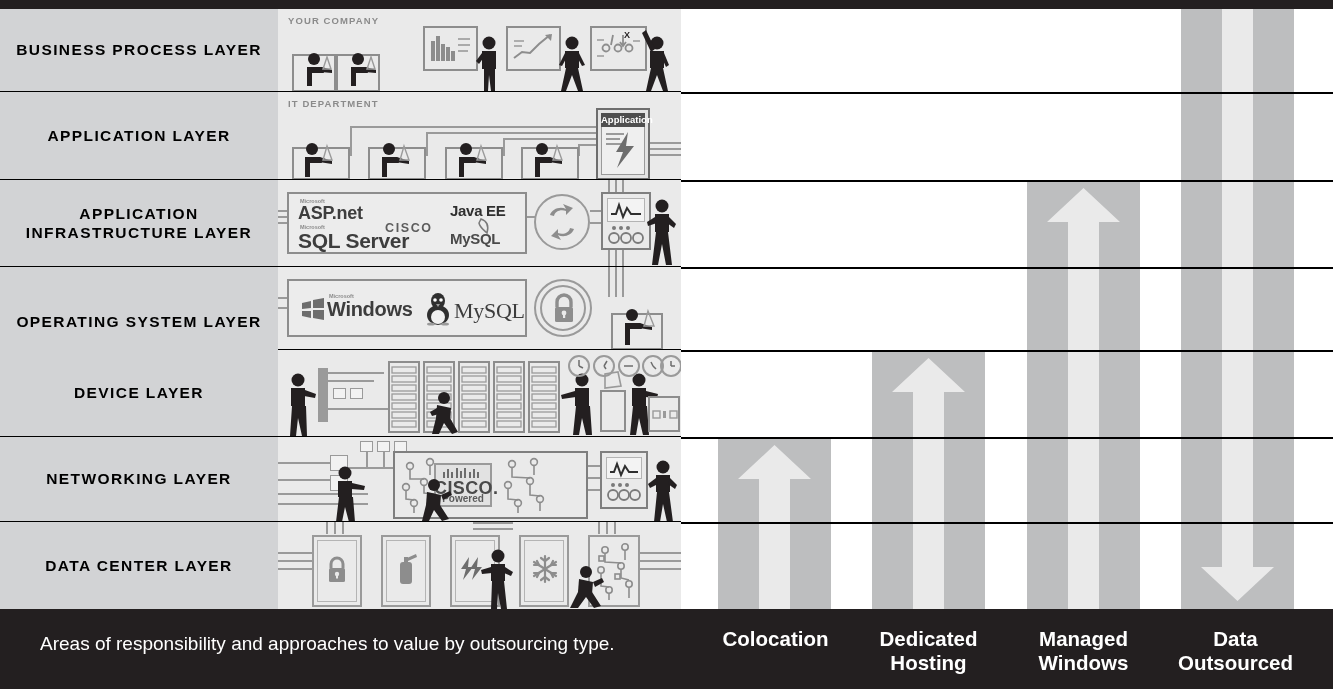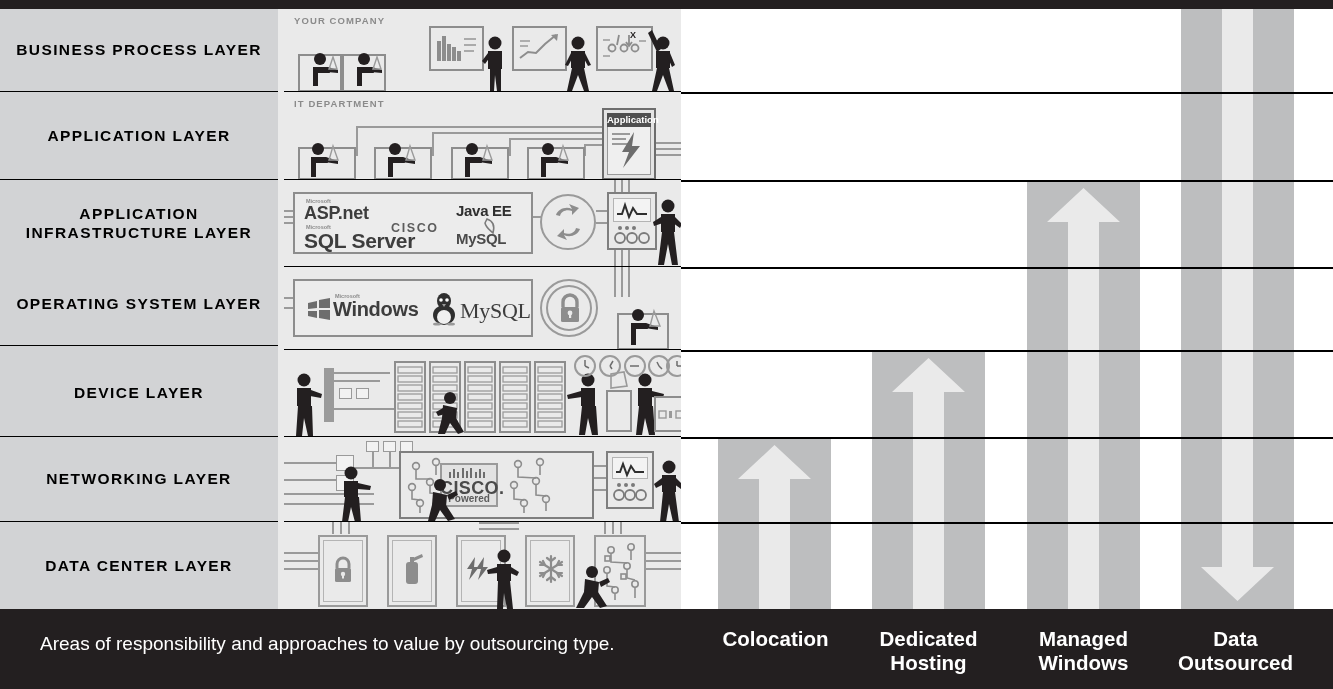--- a/index.html
+++ b/index.html
@@ -12,21 +12,21 @@
   .sidebar{position:absolute;left:0;top:9px;width:278px;height:600px;background:#d2d3d5;}
   .srow{position:absolute;left:0;width:278px;background:#d2d3d5;
         display:flex;align-items:center;justify-content:center;box-sizing:border-box;
         border-bottom:1.6px solid #000;}
   .srow:last-child{border-bottom:none;}
   .slabel{font-size:15.5px;font-weight:bold;letter-spacing:1.4px;color:#000;
           text-align:center;line-height:1.25;text-transform:uppercase;}
 
   
   .illus{position:absolute;left:278px;top:9px;width:403px;height:600px;background:#eaeaea;overflow:hidden;}
-  .iband{position:absolute;left:6px;width:403px;background:#eaeaea;box-sizing:border-box;
+  .iband{position:absolute;left:0;width:403px;background:#eaeaea;box-sizing:border-box;
          border-bottom:1.6px solid #000;overflow:hidden;}
   .iband:last-child{border-bottom:none;}
   .bandcap{position:absolute;left:10px;top:6px;font-size:9.5px;font-weight:bold;
            letter-spacing:1.1px;color:#8b8b8b;}
 
   
   .chart{position:absolute;left:681px;top:9px;width:652px;height:600px;background:#fff;}
   .gline{position:absolute;left:0;width:652px;height:1.6px;background:#000;}
   .bar{position:absolute;background:#bdbebf;}
   .arrow{position:absolute;}
@@ -63,21 +63,21 @@
   <div class="sidebar">
     <div class="srow" style="top:0px;height:83px;">
       <div class="slabel">Business Process Layer</div>
     </div>
     <div class="srow" style="top:83px;height:88px;">
       <div class="slabel">Application Layer</div>
     </div>
     <div class="srow" style="top:171px;height:87px;">
       <div class="slabel">Application Infrastructure Layer</div>
     </div>
-    <div class="srow" style="top:254px;height:83px;">
+    <div class="srow" style="top:272px;height:83px;">
       <div class="slabel">Operating System Layer</div>
     </div>
     <div class="srow" style="top:341px;height:87px;">
       <div class="slabel">Device  Layer</div>
     </div>
     <div class="srow" style="top:428px;height:85px;justify-content:center;">
       <div class="slabel">Networking Layer</div>
     </div>
     <div class="srow" style="top:513px;height:87px;">
       <div class="slabel">Data Center Layer</div>

